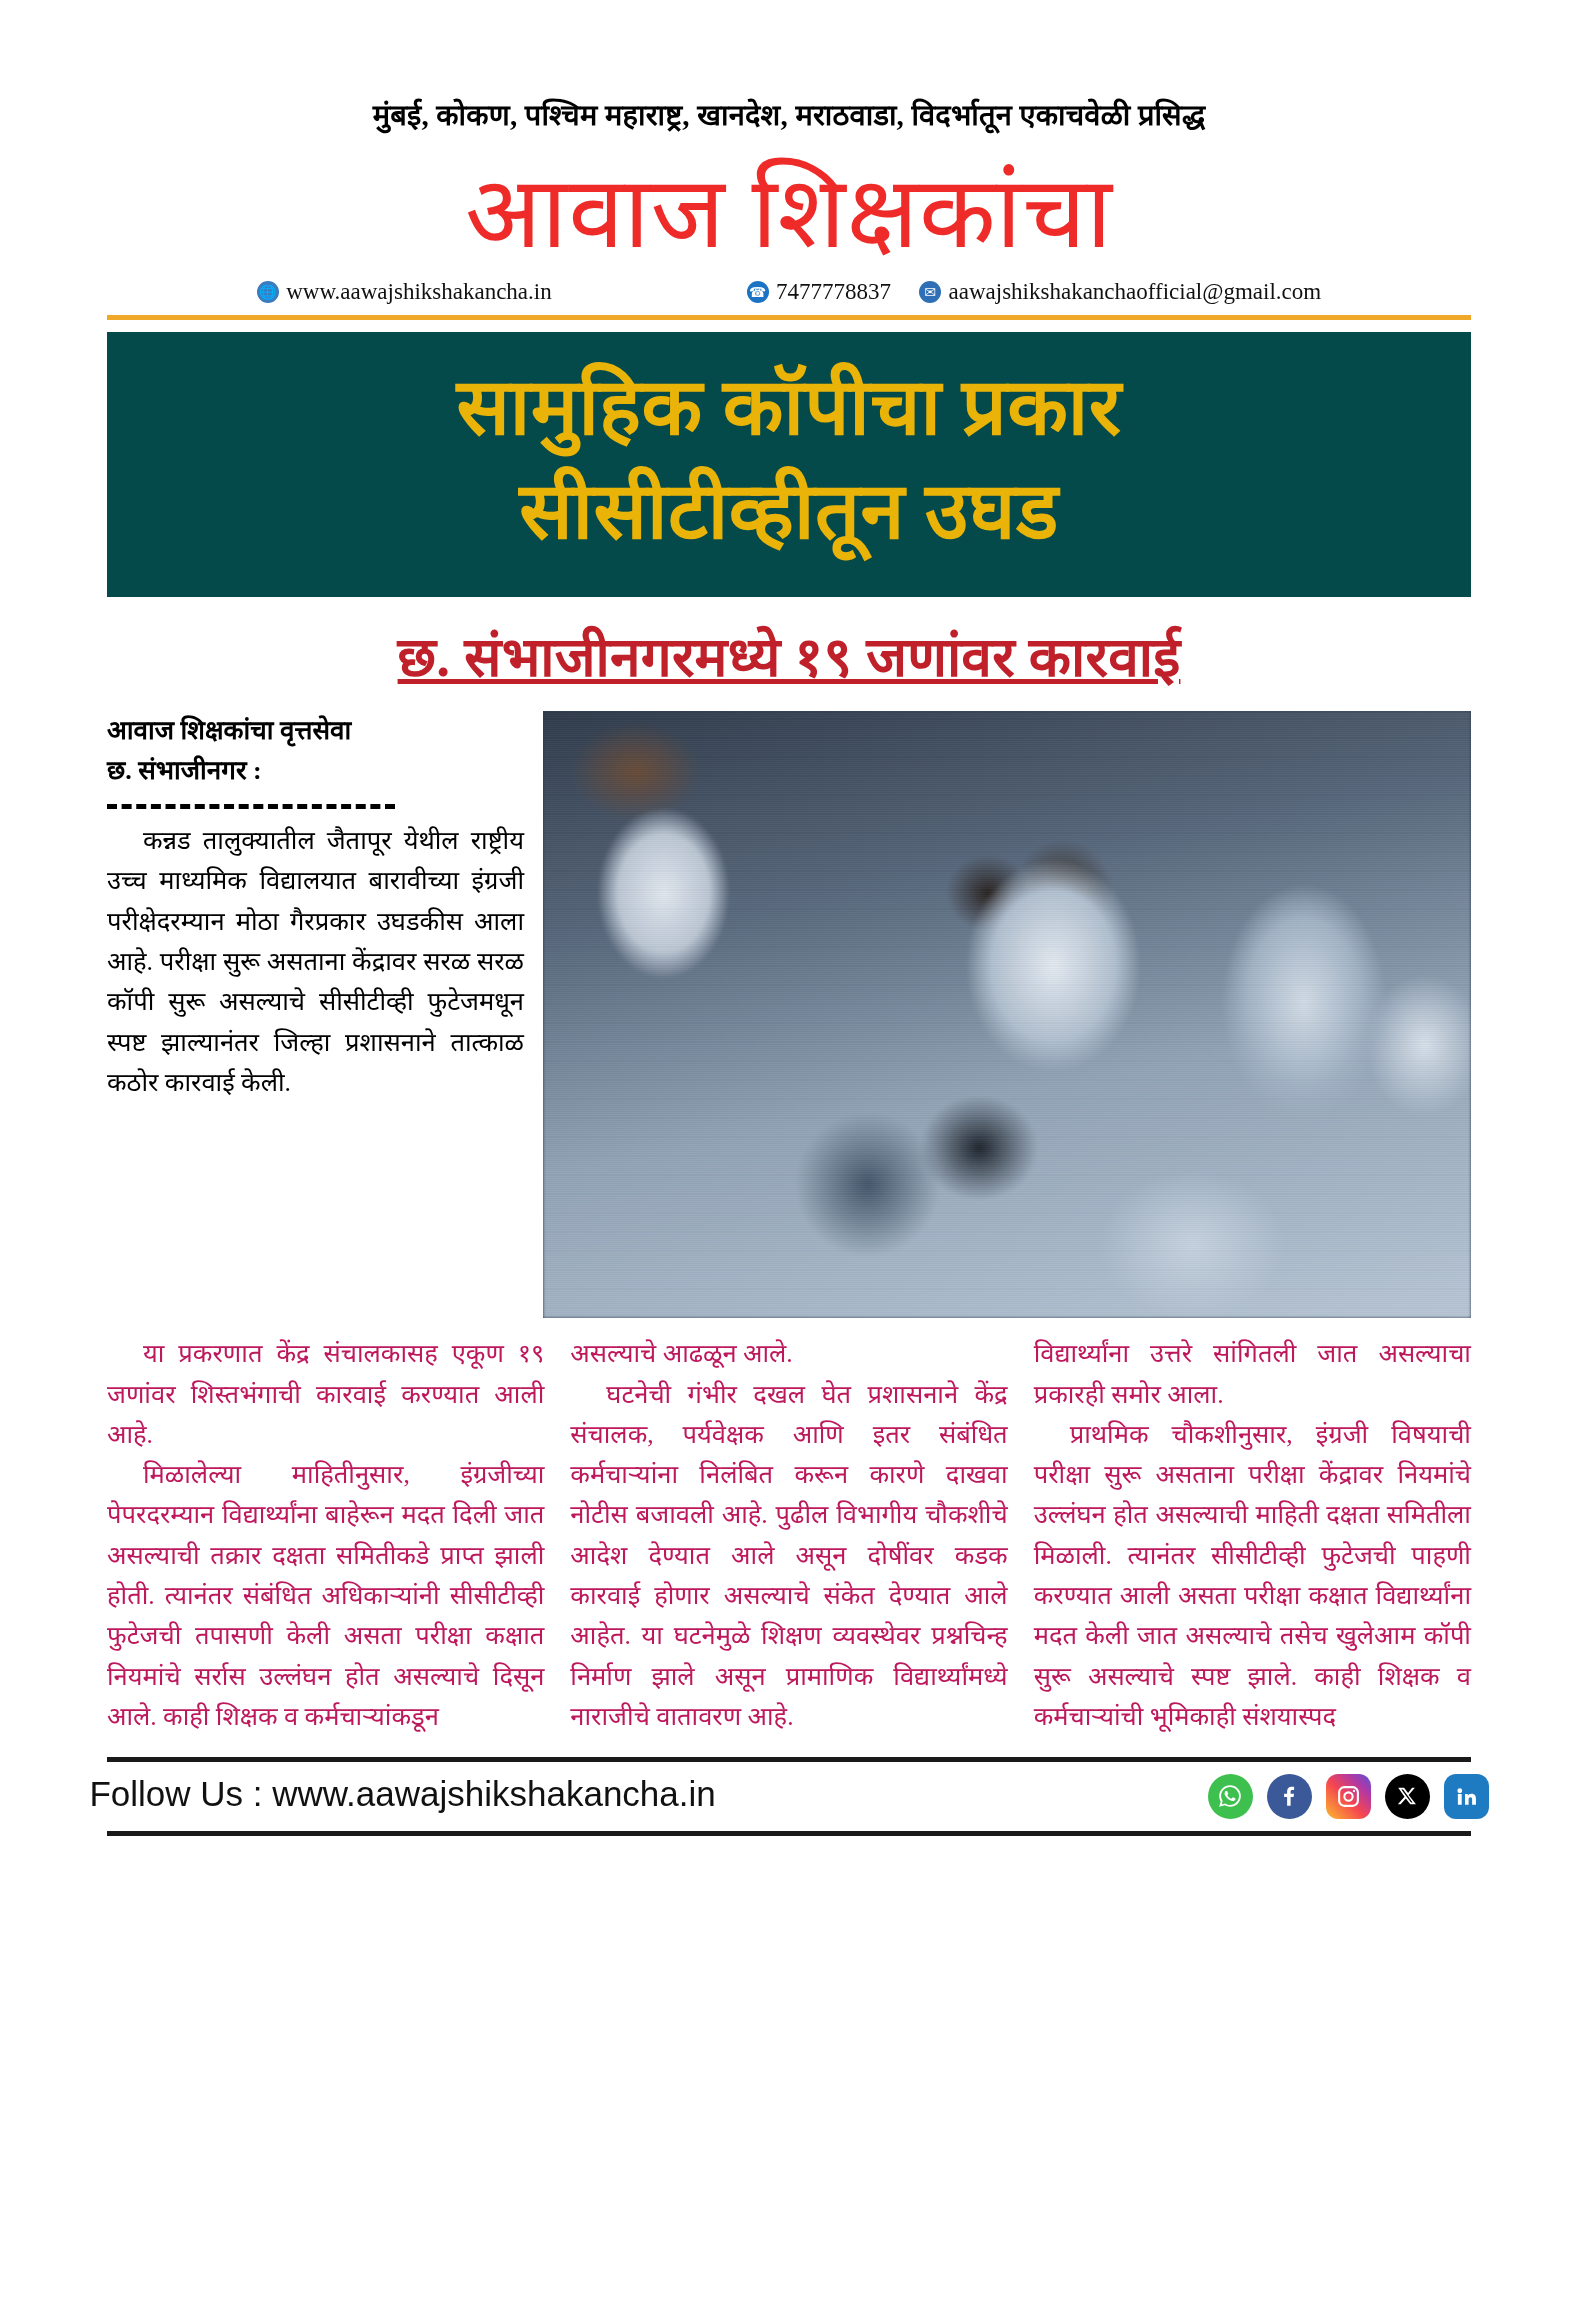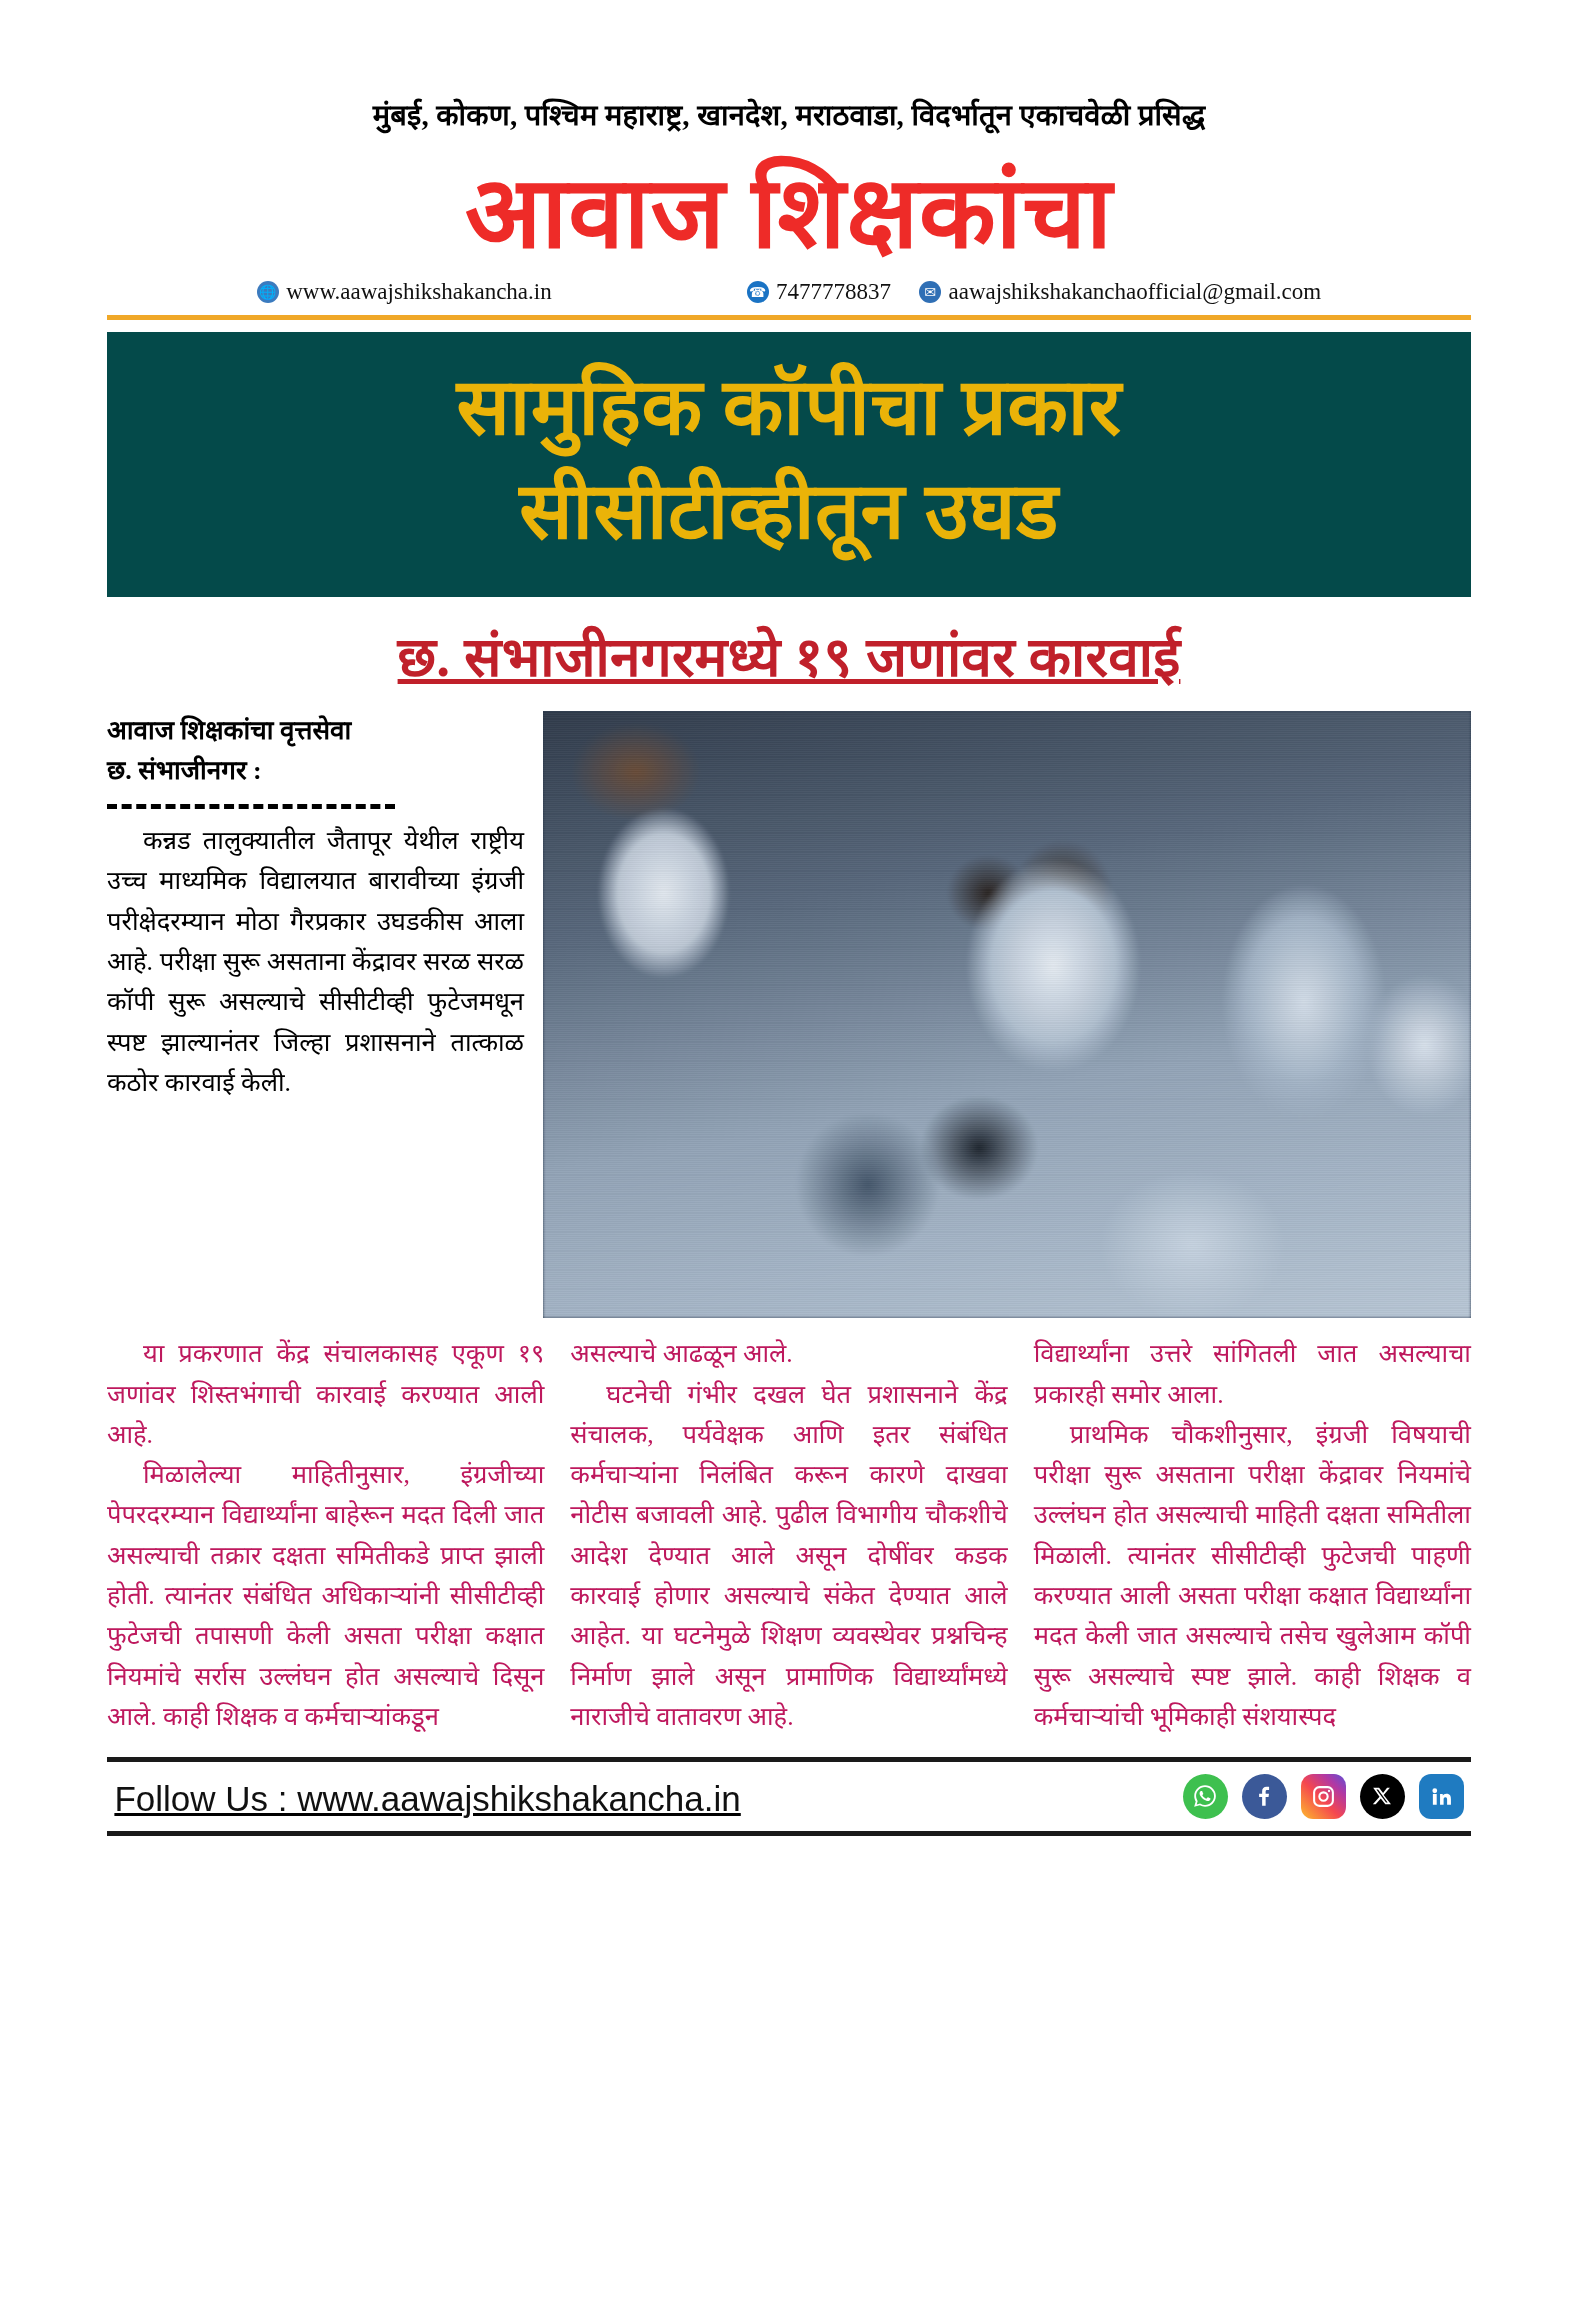--- a/index.html
+++ b/index.html
@@ -31,21 +31,21 @@
     font-family: "Liberation Serif", "DejaVu Serif", serif;
     font-weight: bold;
     font-size: 29px;
     letter-spacing: 0.2px;
     color: #000000;
     line-height: 1.1;
   }
   .paper-title {
     margin-top: 29px;
     font-family: "Liberation Serif", "DejaVu Serif", serif;
-    font-weight: bold;
+    font-weight: normal;
     font-size: 100px;
     line-height: 1.05;
     color: #ee2b28;
     letter-spacing: 0.9px;
   }
   .subrow {
     position: relative;
     height: 56px;
     margin-top: 2.8px;
   }
@@ -226,26 +226,25 @@
   .col p { text-indent: 36px; }
   .col p.noindent { text-indent: 0; }
 
   
   .footer-rule-top {
     margin: 20.4px 107px 0 107px;
     height: 4.2px;
     background: #1a1a1a;
   }
   .footer {
-    margin: 0 107px;
-    display: flex;
-    align-items: flex-end;
+    margin: 0 82px;
+    display: flex;
+    align-items: flex-start;
     justify-content: space-between;
     padding: 12px 7.4px 12px 7.4px;
-    text-decoration: underline;
   }
   .follow-text {
     font-family: "Liberation Sans", "DejaVu Sans", sans-serif;
     font-size: 35px;
     color: #111;
     white-space: nowrap;
   }
   .socials {
     display: flex;
     align-items: center;

